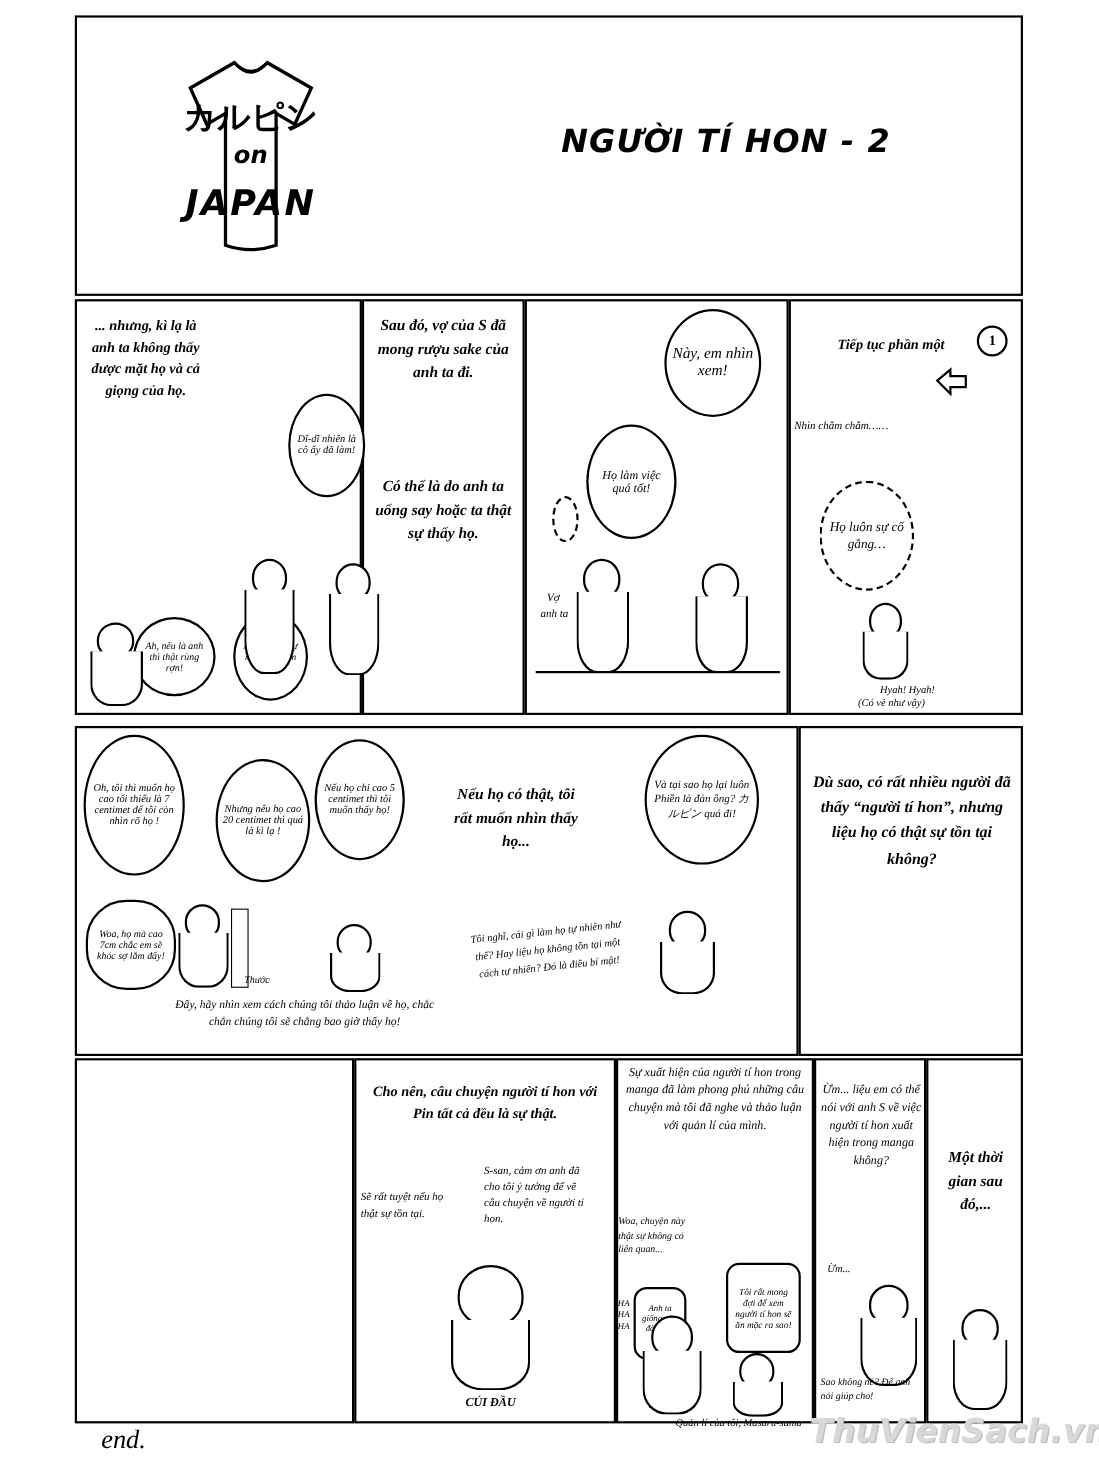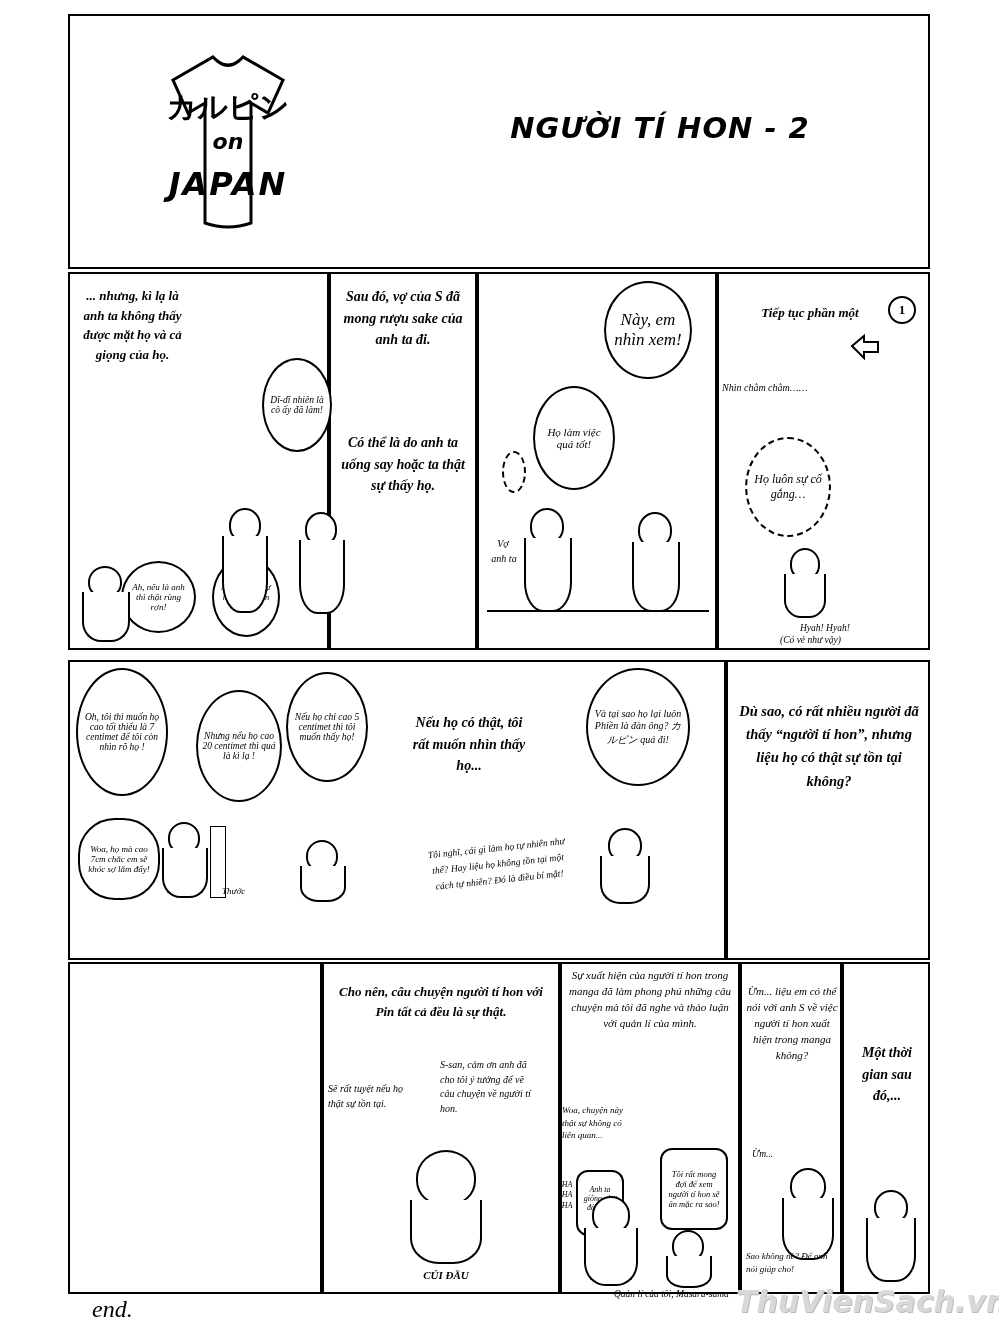--- a/index.html
+++ b/index.html
@@ -81,21 +81,21 @@
   <div class="head" style="left:229px;top:508px;width:28px;height:30px;"></div>
   <div class="body" style="left:222px;top:536px;width:42px;height:75px;"></div>
   <div class="head" style="left:305px;top:512px;width:28px;height:30px;"></div>
   <div class="body" style="left:299px;top:540px;width:42px;height:72px;"></div>
   <div class="head" style="left:88px;top:566px;width:30px;height:28px;"></div>
   <div class="body" style="left:82px;top:592px;width:44px;height:48px;"></div>
 
   <div class="txt italic bold" style="left:337px;top:286px;width:132px;font-size:14px;line-height:1.55;">Sau đó, vợ của S đã mong rượu sake của anh ta đi.</div>
   <div class="txt italic bold" style="left:339px;top:432px;width:128px;font-size:14px;line-height:1.55;">Có thể là do anh ta uống say hoặc ta thật sự thấy họ.</div>
 
-  <div class="bubble" style="left:604px;top:281px;width:88px;height:98px;font-size:17px;">
+  <div class="bubble" style="left:604px;top:281px;width:88px;height:98px;font-size:14px;">
     <span>Này, em nhìn xem!</span>
   </div>
   <div class="bubble" style="left:533px;top:386px;width:82px;height:104px;font-size:11px;">
     <span>Họ làm việc quá tốt!</span>
   </div>
   <div class="bubble dashed" style="left:502px;top:451px;width:24px;height:42px;"></div>
   <div class="txt italic" style="left:483px;top:538px;width:40px;font-size:10px;">Vợ</div>
   <div class="txt italic" style="left:481px;top:553px;width:46px;font-size:10px;">anh ta</div>
   <div class="head" style="left:530px;top:508px;width:30px;height:32px;"></div>
   <div class="body" style="left:524px;top:538px;width:44px;height:72px;"></div>
@@ -138,20 +138,21 @@
     <span>Woa, họ mà cao 7cm chắc em sẽ khóc sợ lắm đấy!</span>
   </div>
 
   <div class="txt italic bold" style="left:410px;top:712px;width:118px;font-size:14px;line-height:1.55;">Nếu họ có thật, tôi rất muốn nhìn thấy họ...</div>
   <div class="txt italic" style="left:424px;top:840px;width:148px;font-size:9.5px;line-height:1.7;transform:rotate(-6deg);">Tôi nghĩ, cái gì làm họ tự nhiên như thế? Hay liệu họ không tồn tại một cách tự nhiên? Đó là điều bí mật!</div>
 
   <div class="bubble" style="left:586px;top:668px;width:104px;height:118px;font-size:10px;">
     <span>Và tại sao họ lại luôn Phiền là đàn ông? カルピン quá đi!</span>
   </div>
 
+  <div class="txt italic" style="left:158px;top:906px;width:238px;font-size:10.5px;line-height:1.5;">Đấy, hãy nhìn xem cách chúng tôi thảo luận về họ, chắc chắn chúng tôi sẽ chẳng bao giờ thấy họ!</div>
 
   <div class="inner" style="left:210px;top:826px;width:16px;height:72px;"></div>
   <div class="txt italic" style="left:222px;top:886px;width:48px;font-size:9px;text-align:left;">Thước</div>
   <div class="head" style="left:168px;top:822px;width:28px;height:28px;"></div>
   <div class="body" style="left:162px;top:848px;width:42px;height:48px;"></div>
   <div class="head" style="left:306px;top:840px;width:28px;height:28px;"></div>
   <div class="body" style="left:300px;top:866px;width:42px;height:34px;"></div>
   <div class="head" style="left:608px;top:828px;width:30px;height:30px;"></div>
   <div class="body" style="left:600px;top:856px;width:46px;height:46px;"></div>
 

